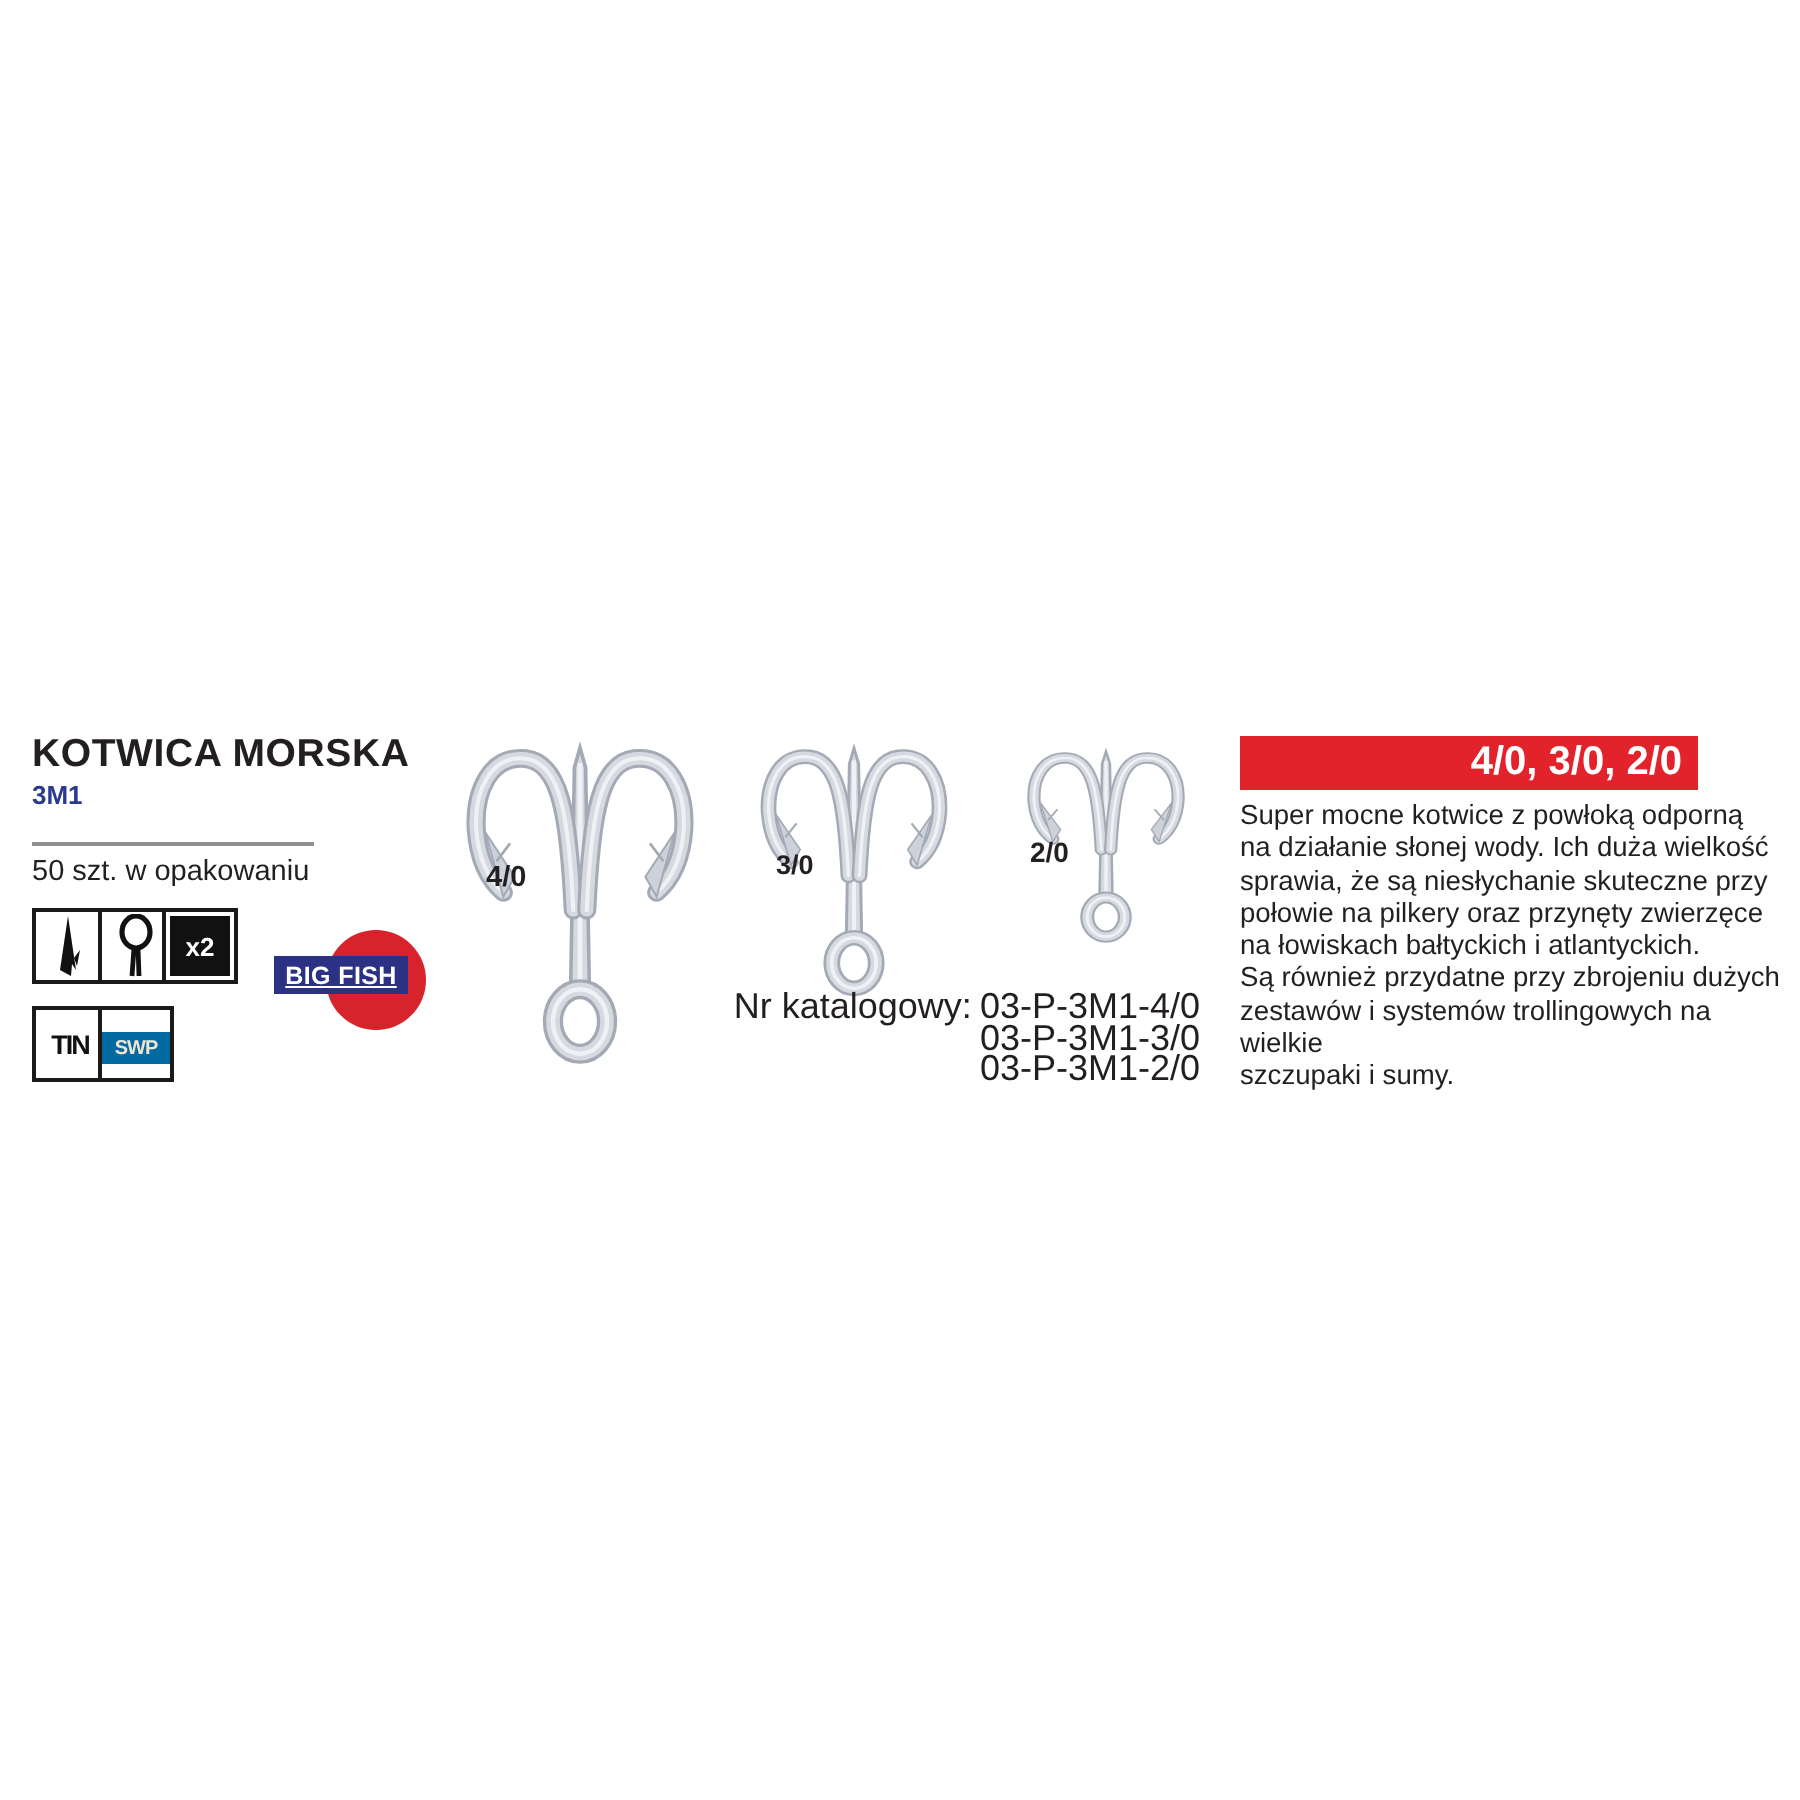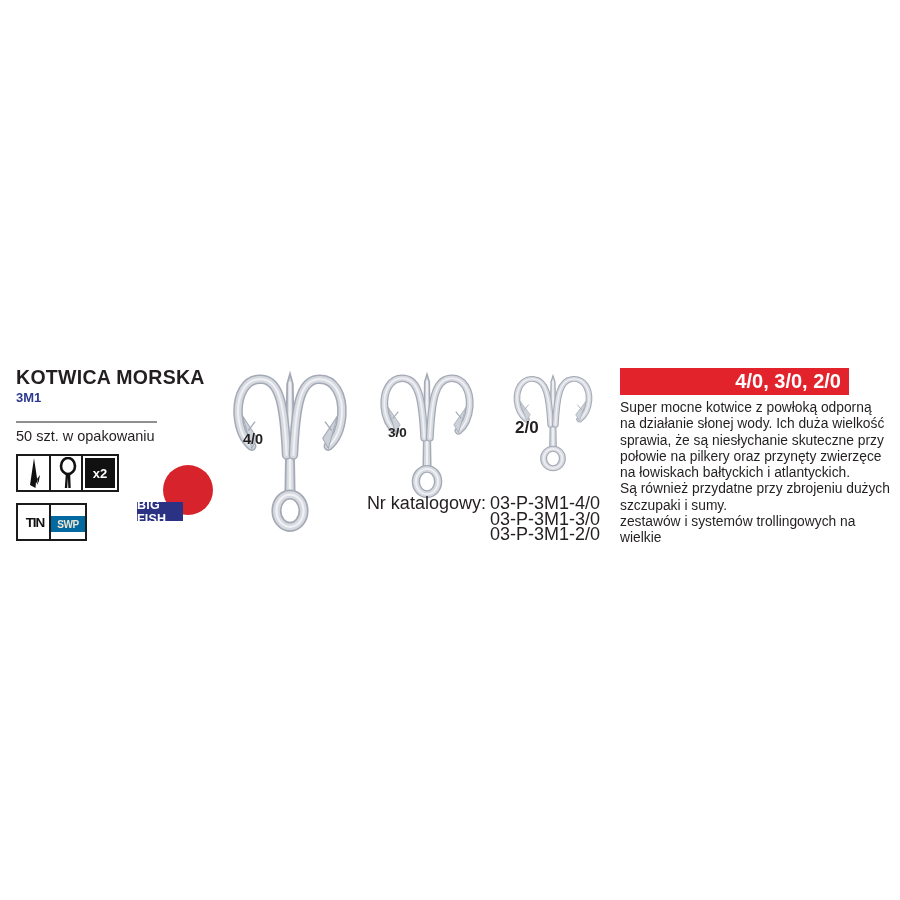--- a/index.html
+++ b/index.html
@@ -22,33 +22,33 @@
           color:#fff;font-weight:bold;font-size:13px;}
   .box-tin{left:16px;top:503px;font-weight:bold;font-size:13.5px;letter-spacing:-1px;
            color:#111;}
   .box-swp{left:49px;top:503px;}
   .swp-band{position:absolute;left:0;top:11px;width:100%;height:16px;background:#0369a1;
             color:#efe6d2;font-weight:bold;font-size:10px;display:flex;align-items:center;
             justify-content:center;letter-spacing:-.5px;}
 
   .badge-circle{position:absolute;left:163px;top:465px;width:50px;height:50px;
                 border-radius:50%;background:#d7232b;}
-  .badge-band{position:absolute;left:137px;top:478px;width:46px;height:19px;background:#2b3283;
+  .badge-band{position:absolute;left:137px;top:478px;width:67px;height:19px;background:#2b3283;
               color:#fff;font-weight:bold;font-size:12.5px;display:flex;align-items:center;
-              justify-content:center;letter-spacing:.2px;margin-top:24px;}
+              justify-content:center;text-decoration:underline;letter-spacing:.2px;}
 
   
   .hook{position:absolute;}
   .hook-1{left:228px;top:366px;width:124px;height:167px;}
   .hook-2{left:376px;top:368px;width:102px;height:131px;}
   .hook-3{left:510px;top:371px;width:86px;height:101px;}
   .size-label{position:absolute;font-weight:600;color:#231f20;}
   .size-1{left:243px;top:431px;font-size:14.5px;}
   .size-2{left:388px;top:425px;font-size:13.5px;}
-  .size-3{left:515px;top:418px;font-size:17px;}
+  .size-3{left:515px;top:418px;font-size:14px;}
 
   
   .catalog{position:absolute;right:300px;top:496px;text-align:right;font-size:18px;
            line-height:15.5px;color:#231f20;}
   .cat-label{margin-right:4px;}
 
   
   .banner{position:absolute;left:620px;top:368px;width:229px;height:27px;background:#e3232c;
           color:#fff;font-weight:bold;font-size:20px;line-height:27px;text-align:right;
           padding-right:8px;box-sizing:border-box;}
@@ -142,17 +142,17 @@
   </div>
 
   <div class="banner">4/0, 3/0, 2/0</div>
   <div class="desc">
       <div class="desc-line">Super mocne kotwice z powłoką odporną</div>
       <div class="desc-line">na działanie słonej wody. Ich duża wielkość</div>
       <div class="desc-line">sprawia, że są niesłychanie skuteczne przy</div>
       <div class="desc-line">połowie na pilkery oraz przynęty zwierzęce</div>
       <div class="desc-line">na łowiskach bałtyckich i atlantyckich.</div>
       <div class="desc-line">Są również przydatne przy zbrojeniu dużych</div>
+      <div class="desc-line">zestawów i systemów trollingowych na wielkie</div>
       <div class="desc-line">szczupaki i sumy.</div>
-      <div class="desc-line">zestawów i systemów trollingowych na wielkie</div>
     </div>
 
 </div>
 
 </body></html>

